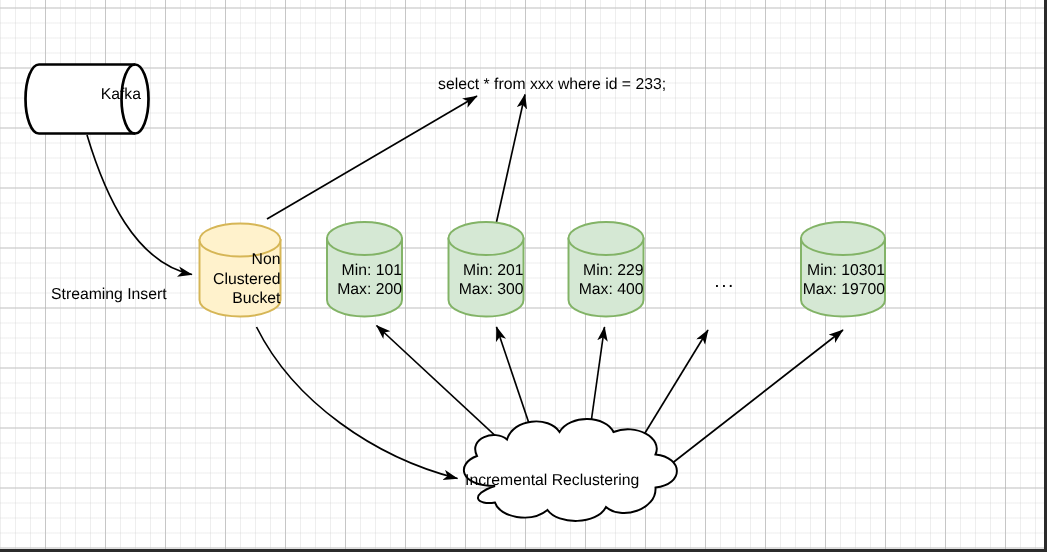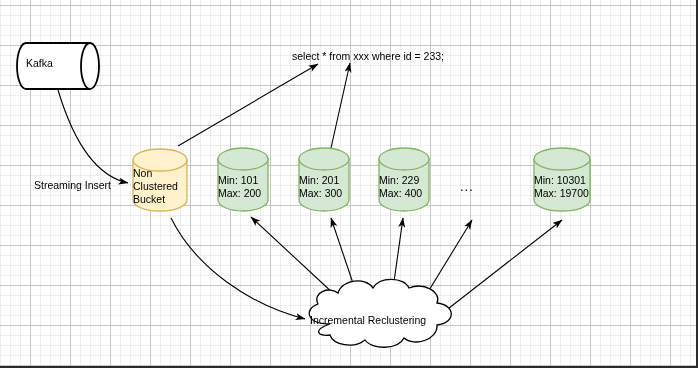--- a/index.html
+++ b/index.html
@@ -32,21 +32,21 @@
     height: 368px;
     pointer-events: none;
   }
   .node {
     position: absolute;
     box-sizing: border-box;
   }
   .cyl-label {
     position: absolute;
     left: 0; right: 0;
-    text-align: left;
+    text-align: right;
     font-size: 10.5px;
     color: #000000;
     line-height: 13px;
     white-space: pre-line;
     pointer-events: none;
   }
   .text-node {
     position: absolute;
     font-size: 10.5px;
     color: #000000;
@@ -132,21 +132,21 @@
                C 398 350 372 350 365 340
                C 354 349 333 345 330 335
                C 318 337 312 330 330 324 Z" fill="#ffffff" stroke="#000000" stroke-width="1.3"></path>
     </g>
   </svg>
 
   <div class="node" style="left:26px; top:57px; width:68px;">
     <div class="cyl-label">Kafka</div>
   </div>
 
-  <div class="text-node" style="left:34px; top:179px;text-align:center;">Streaming Insert</div>
+  <div class="text-node" style="left:34px; top:190px;text-align:center;">Streaming Insert</div>
 
   <div class="text-node" style="left:292px; top:50px;">select * from xxx where id = 233;</div>
 
   <div class="node" style="left:133px; top:167px; width:54px;">
     <div class="cyl-label">Non
 Clustered
 Bucket</div>
   </div>
 
   <div class="node" style="left:218px; top:174px; width:50px;">

